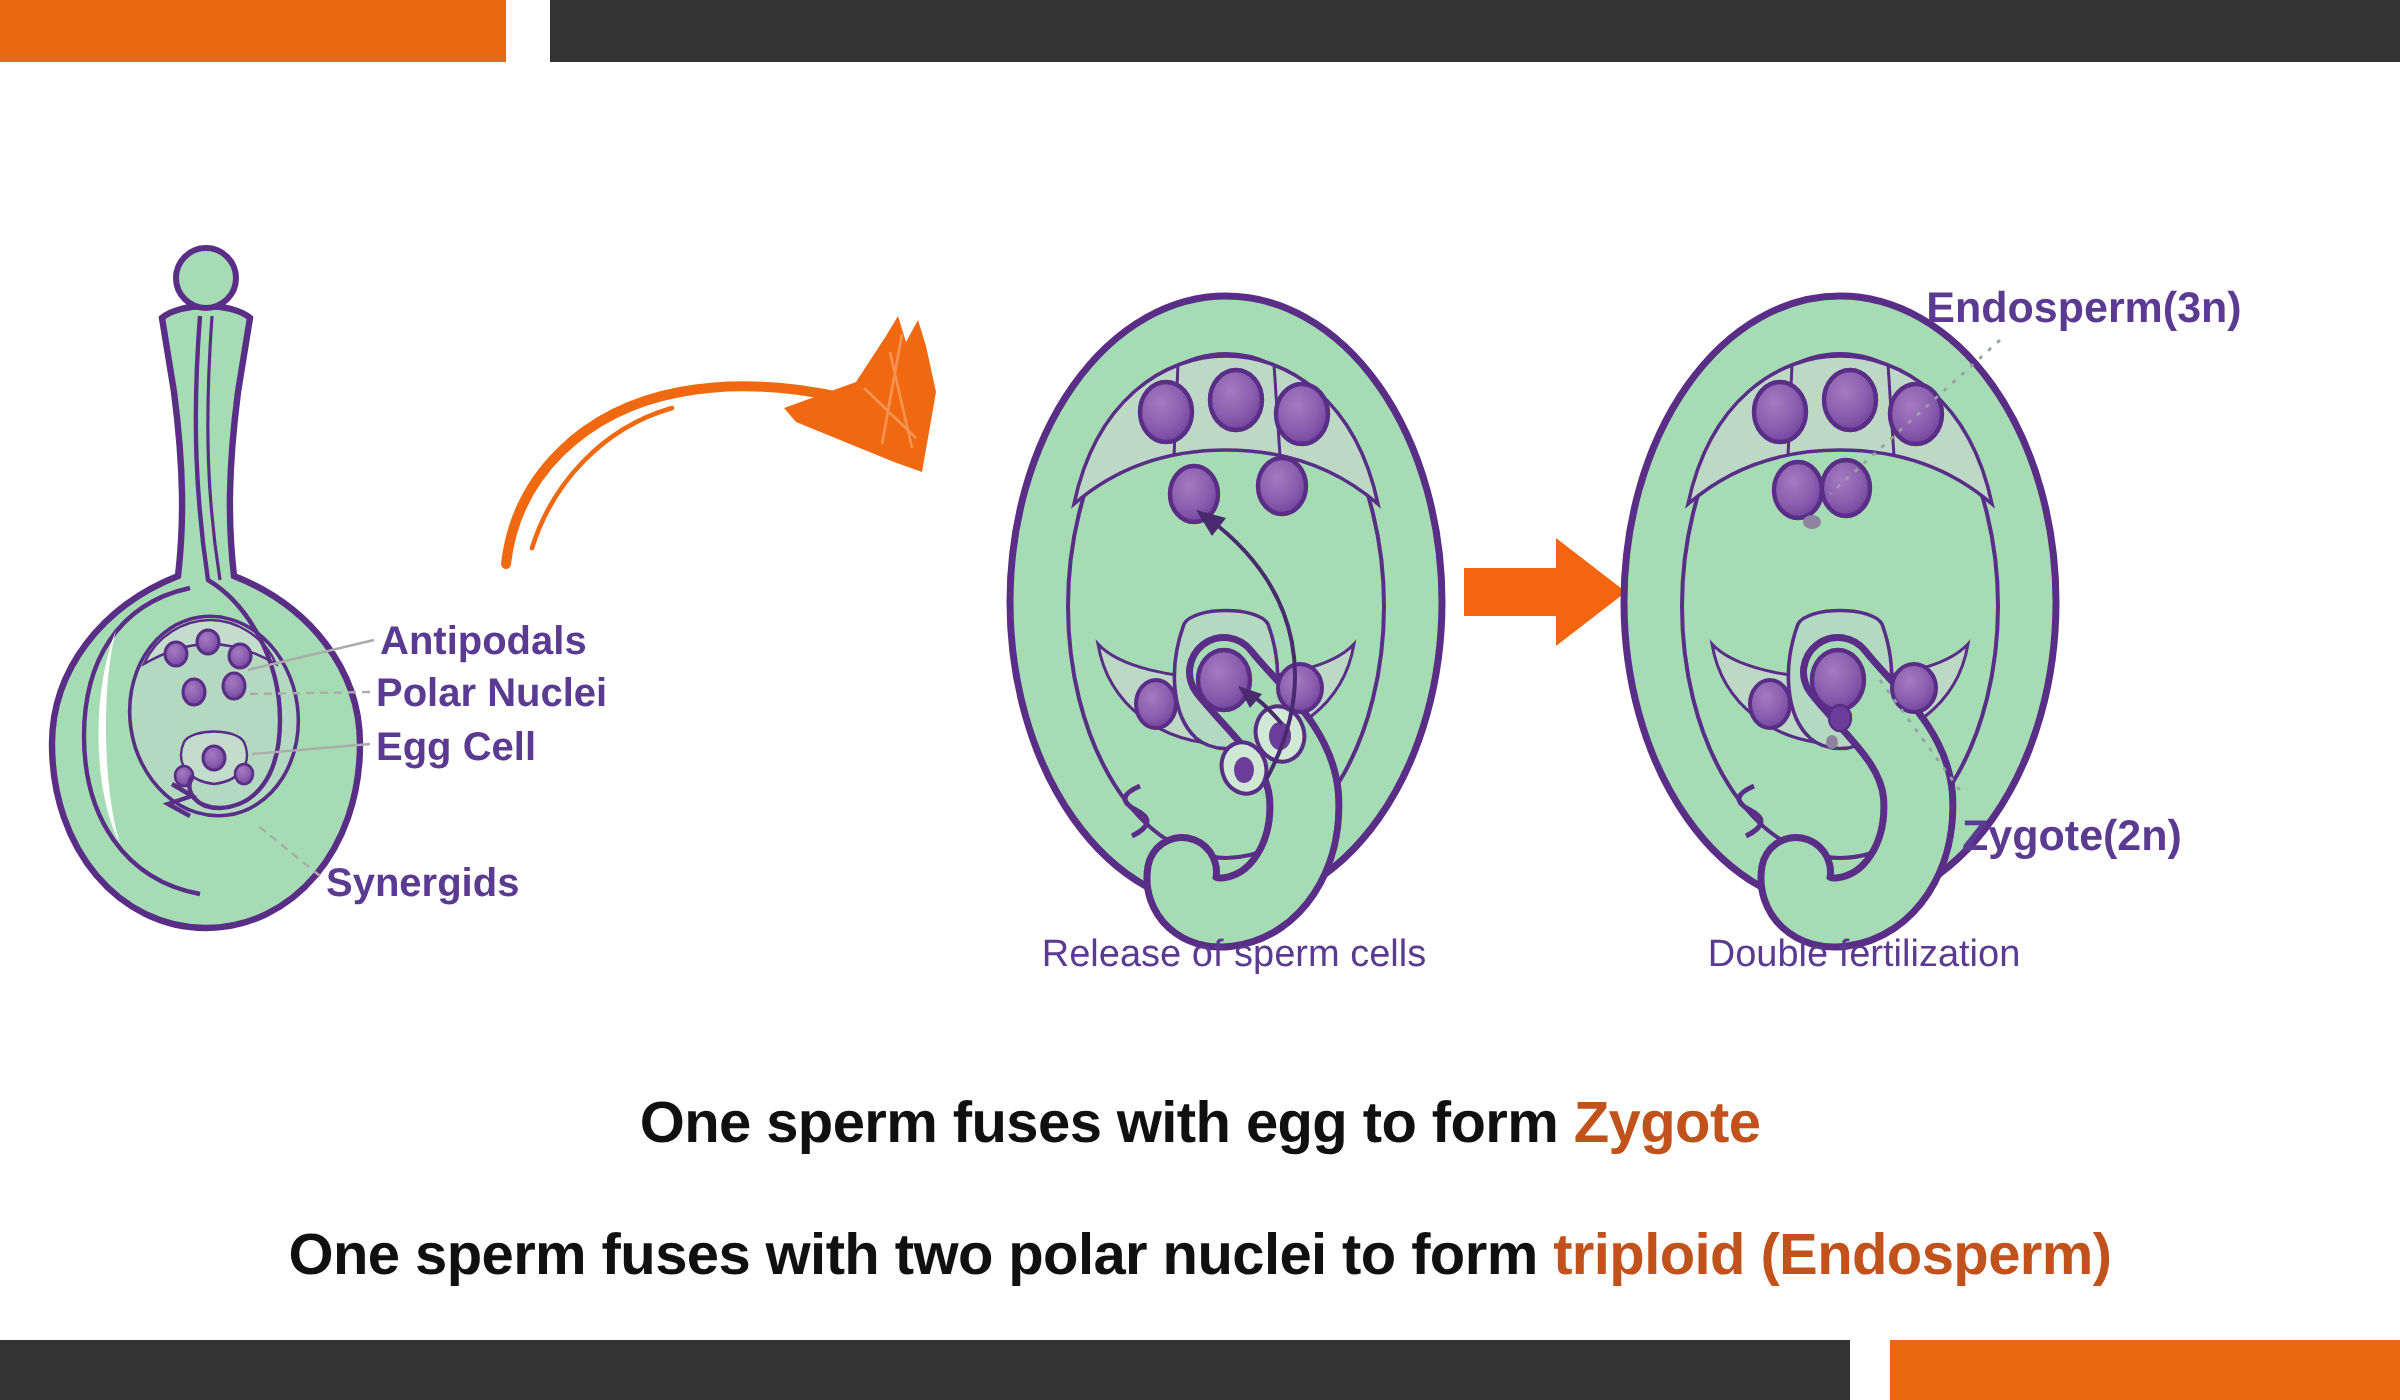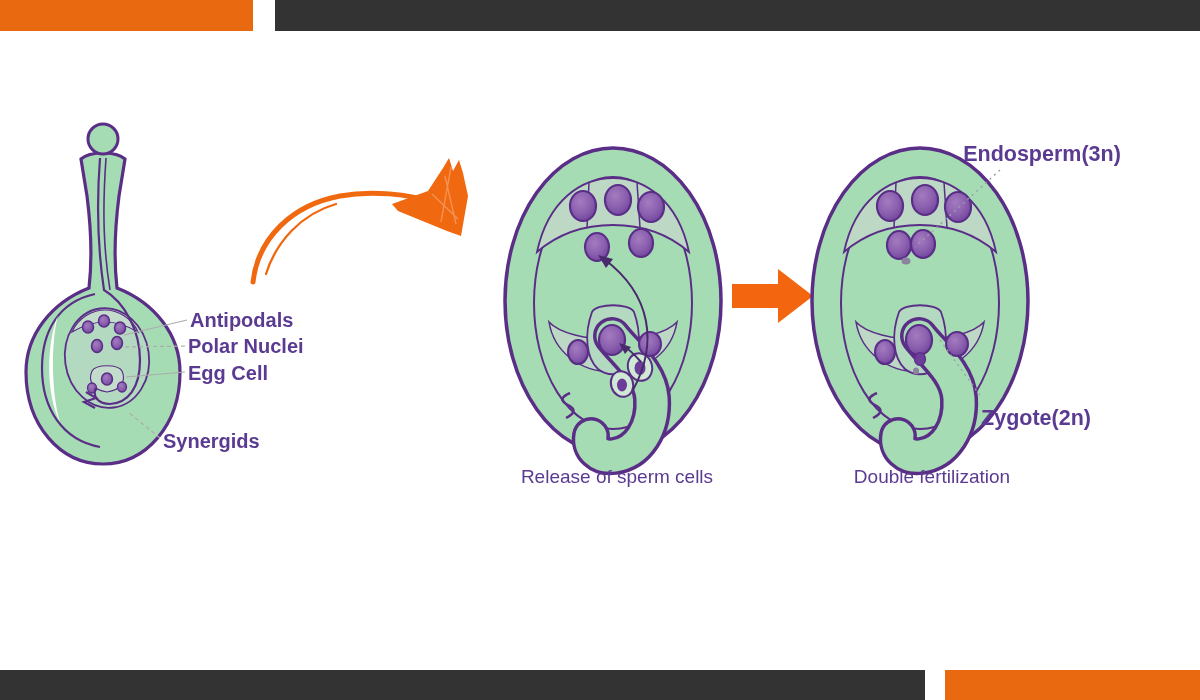--- a/index.html
+++ b/index.html
@@ -148,14 +148,16 @@
 
       <path d="M 1000,170 L 915,247" stroke="#9AA0A8" stroke-width="1.4" stroke-dasharray="2 4"></path>
       <path d="M 940,340 L 982,398" stroke="#9AA0A8" stroke-width="1.4" stroke-dasharray="2 4"></path>
 
       <text x="1042" y="161" class="lbl2" text-anchor="middle">Endosperm(3n)</text>
       <text x="1036" y="425" class="lbl2" text-anchor="middle">Zygote(2n)</text>
       <text x="932" y="483" class="cap" text-anchor="middle">Double fertilization</text>
     </g>
   </svg>
 
+  <div class="summary" id="summary-line1"><span>One sperm fuses with egg to form </span><span class="hl">Zygote</span></div>
+  <div class="summary" id="summary-line2"><span>One sperm fuses with two polar nuclei to form </span><span class="hl">triploid (Endosperm)</span></div>
 
 </div>
 
 </body></html>

